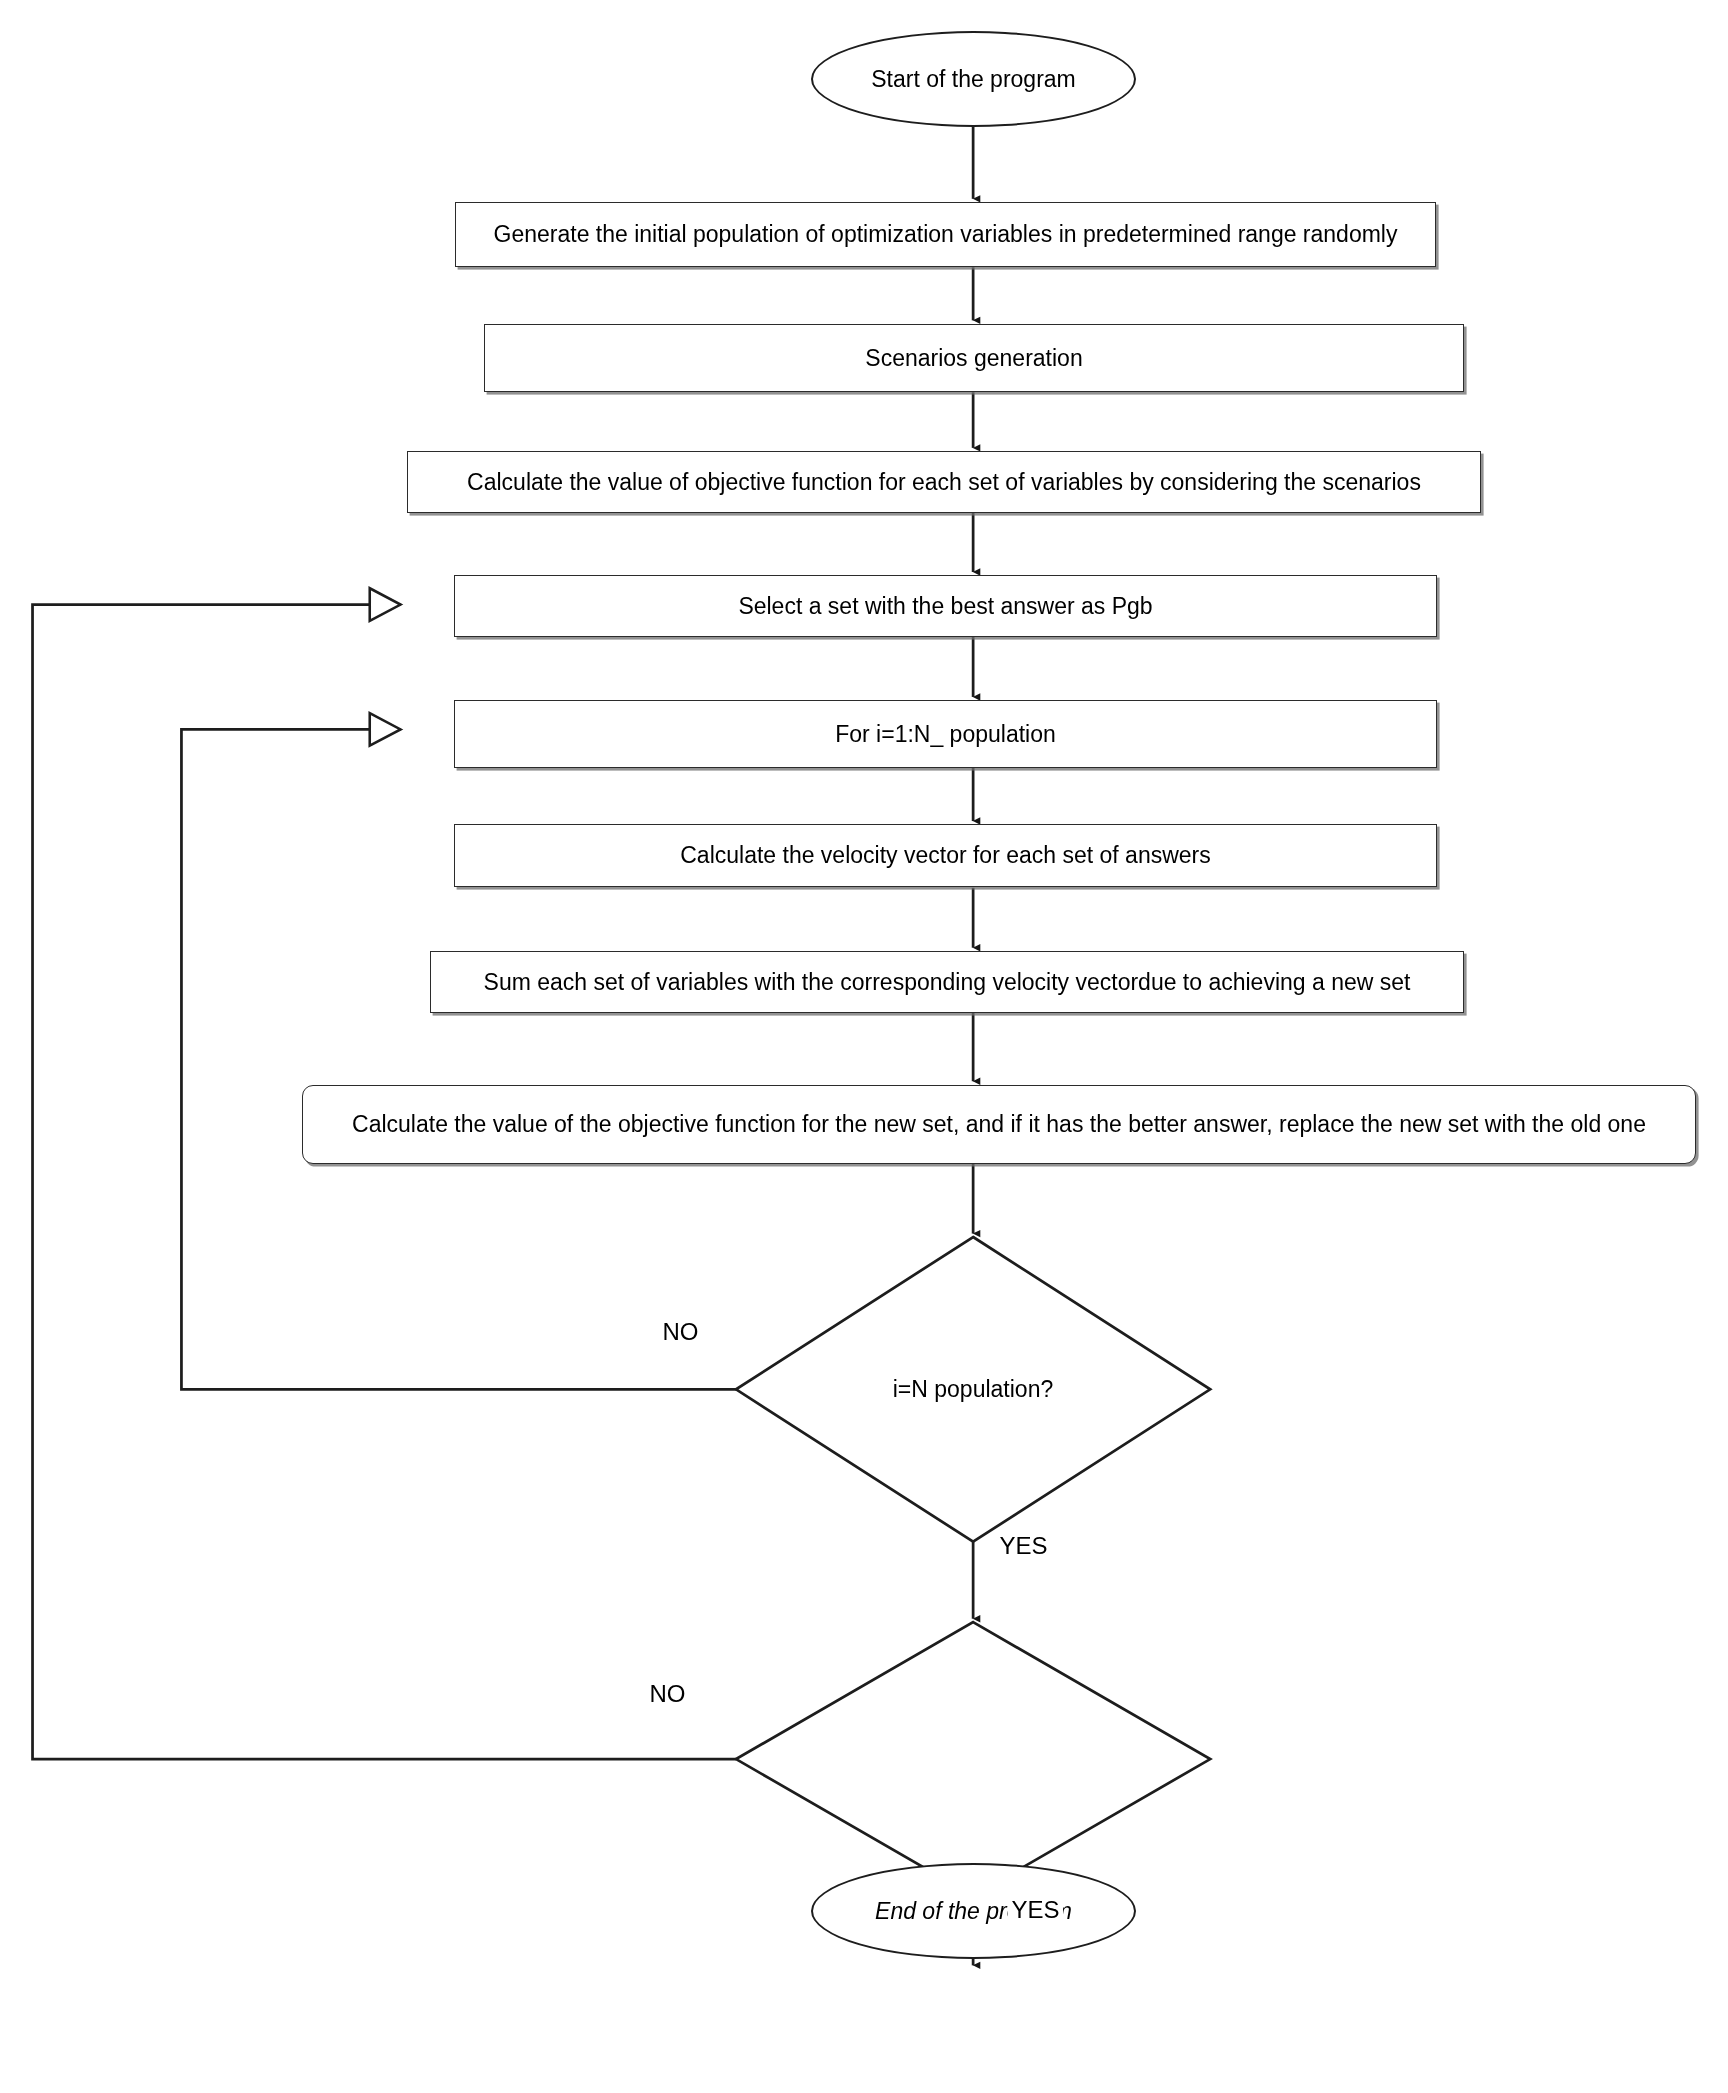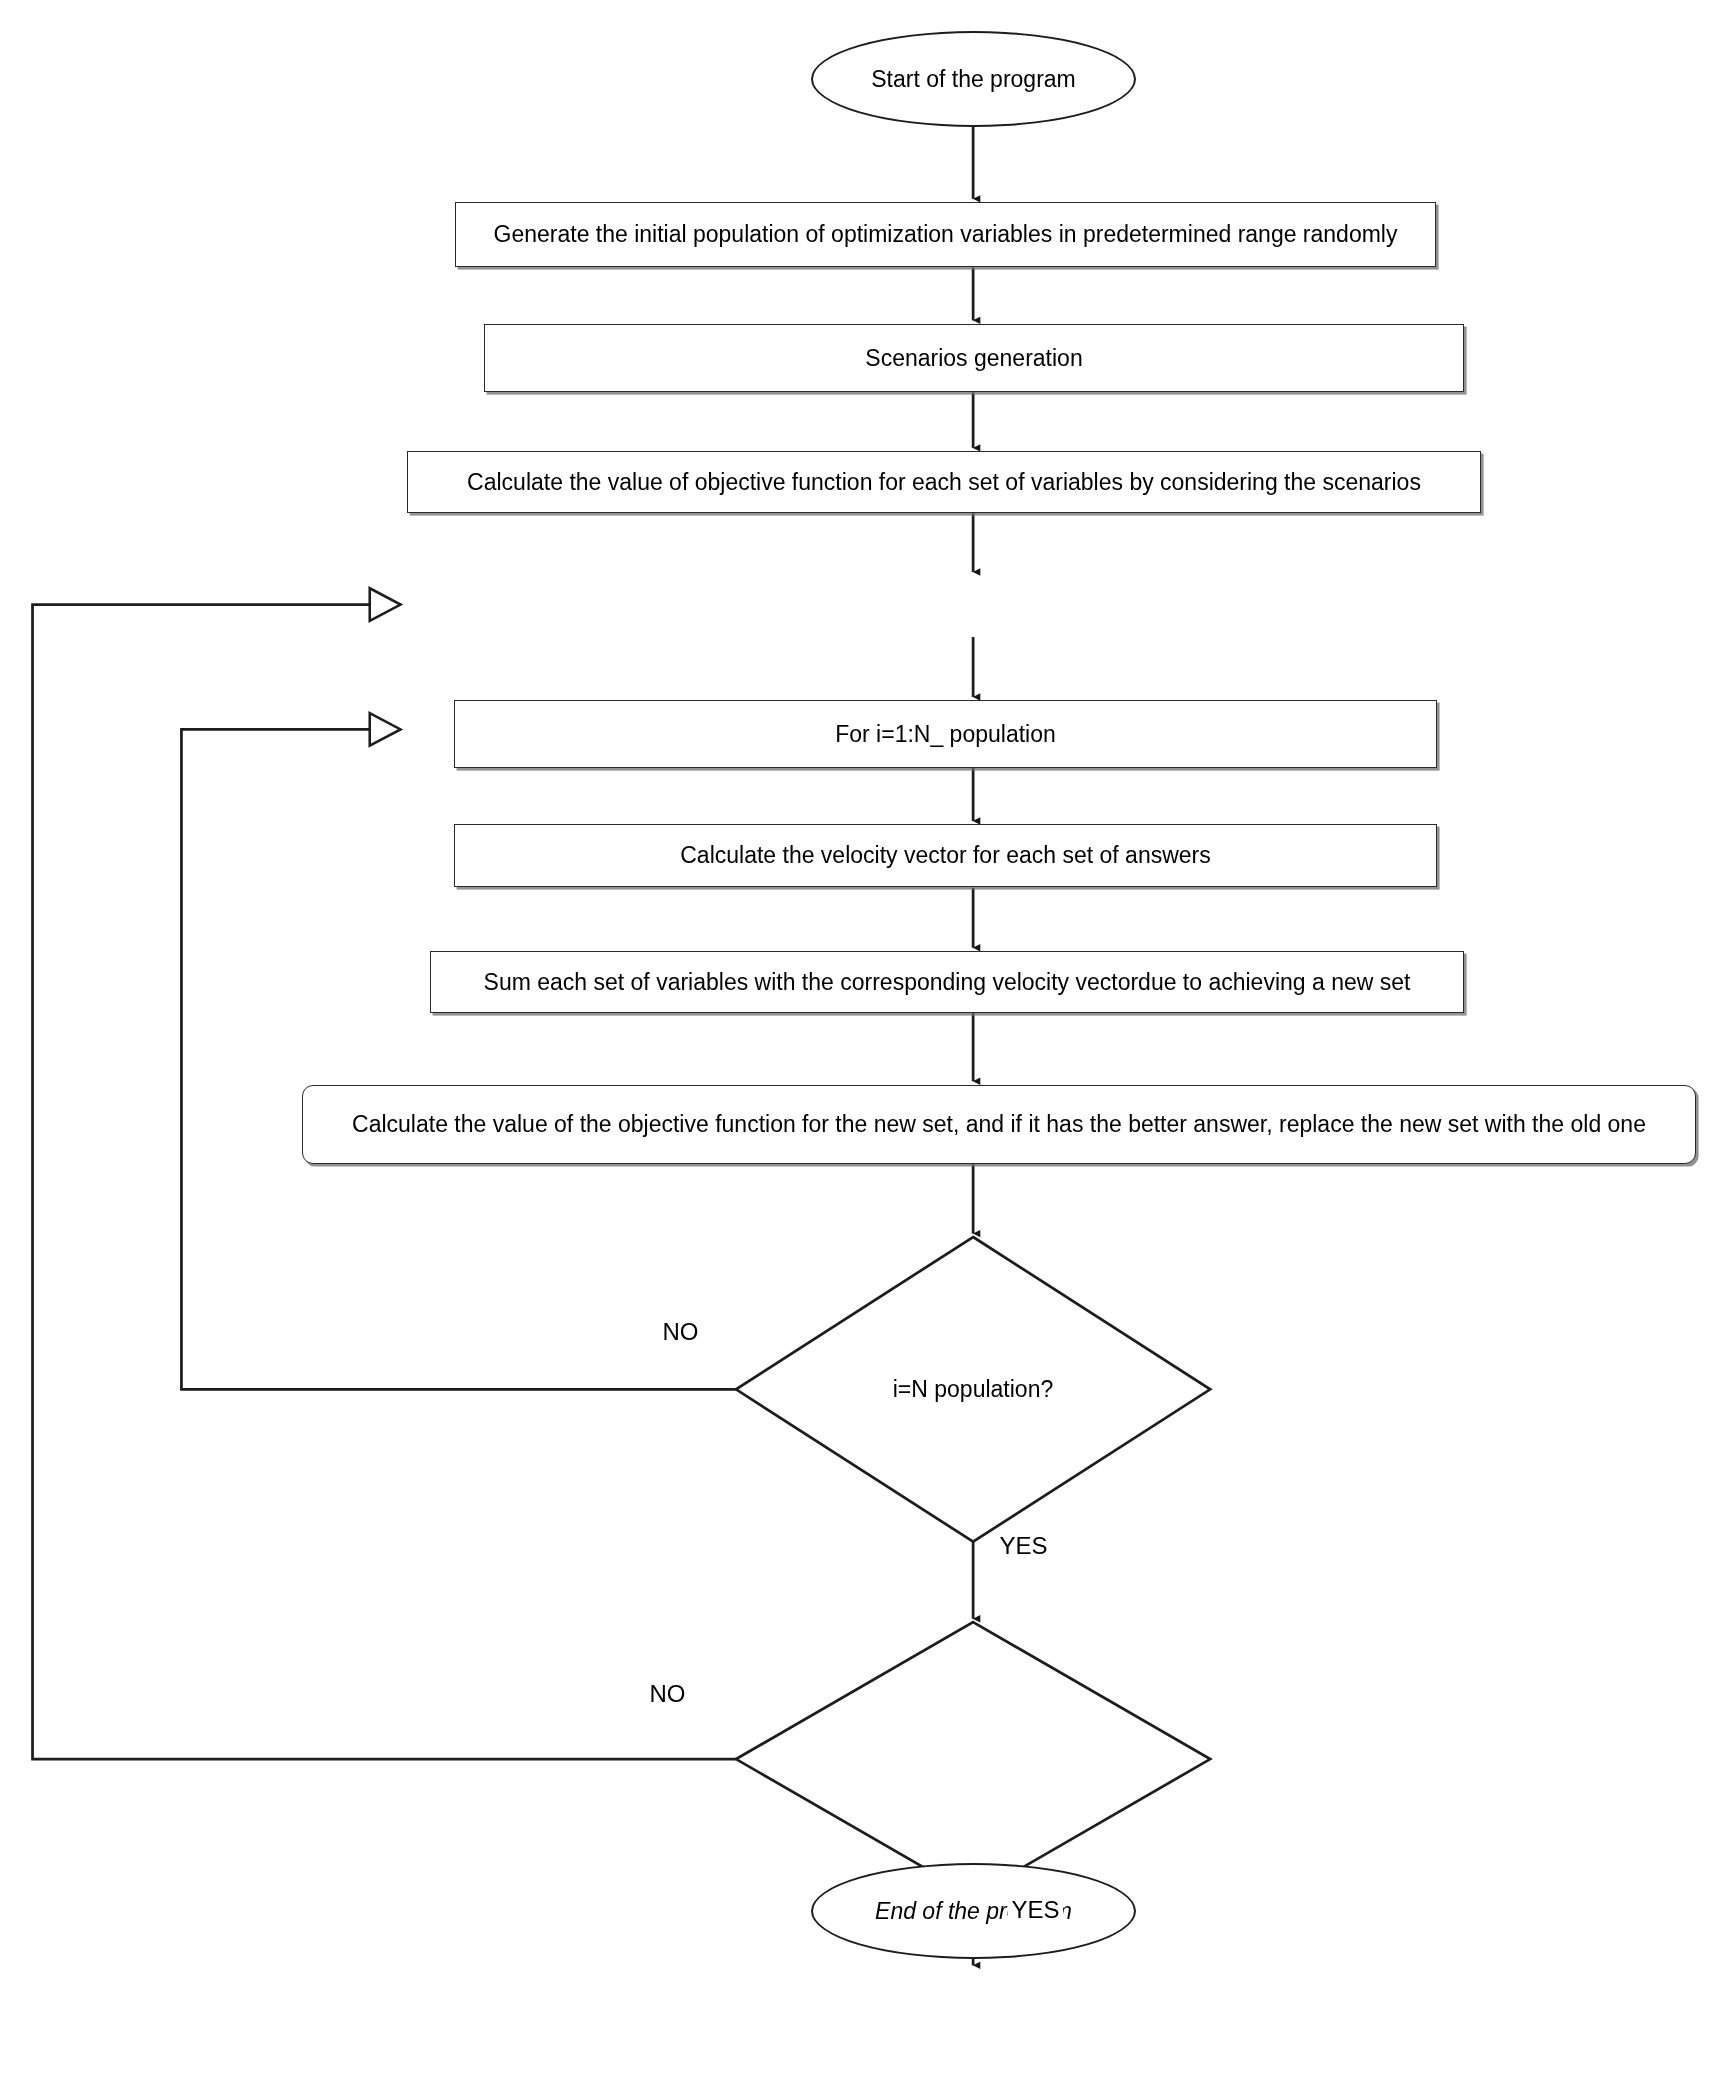--- a/index.html
+++ b/index.html
@@ -116,20 +116,23 @@
   </div>
 
   <div class="node process" style="left:456px; top:324px; width:980px; height:68px;margin-left:28px;">
     <span>Scenarios generation</span>
   </div>
 
   <div class="node process" style="left:407px; top:451px; width:1074px; height:62px;">
     <span>Calculate the value of objective function for each set of variables by considering the scenarios</span>
   </div>
 
+  <div class="node process" style="left:454px; top:575px; width:983px; height:62px;">
+    <span>Select a set with the best answer as Pgb</span>
+  </div>
 
   <div class="node process" style="left:454px; top:700px; width:983px; height:68px;">
     <span>For i=1:N_ population</span>
   </div>
 
   <div class="node process" style="left:454px; top:824px; width:983px; height:63px;">
     <span>Calculate the velocity vector for each set of answers</span>
   </div>
 
   <div class="node process" style="left:430px; top:951px; width:1034px; height:62px;">

